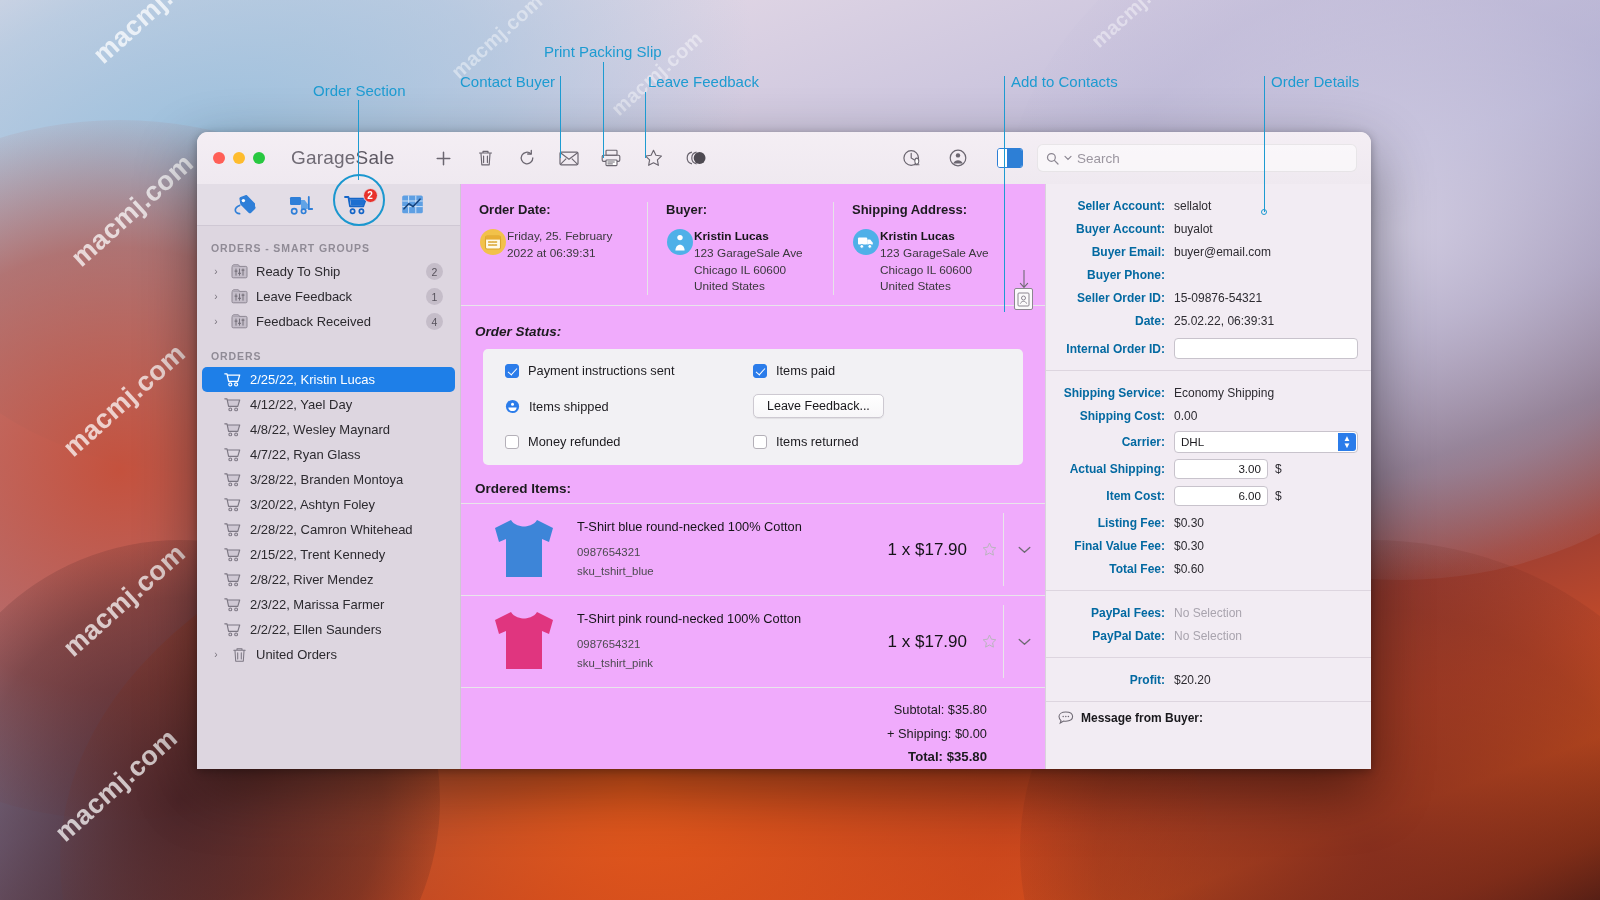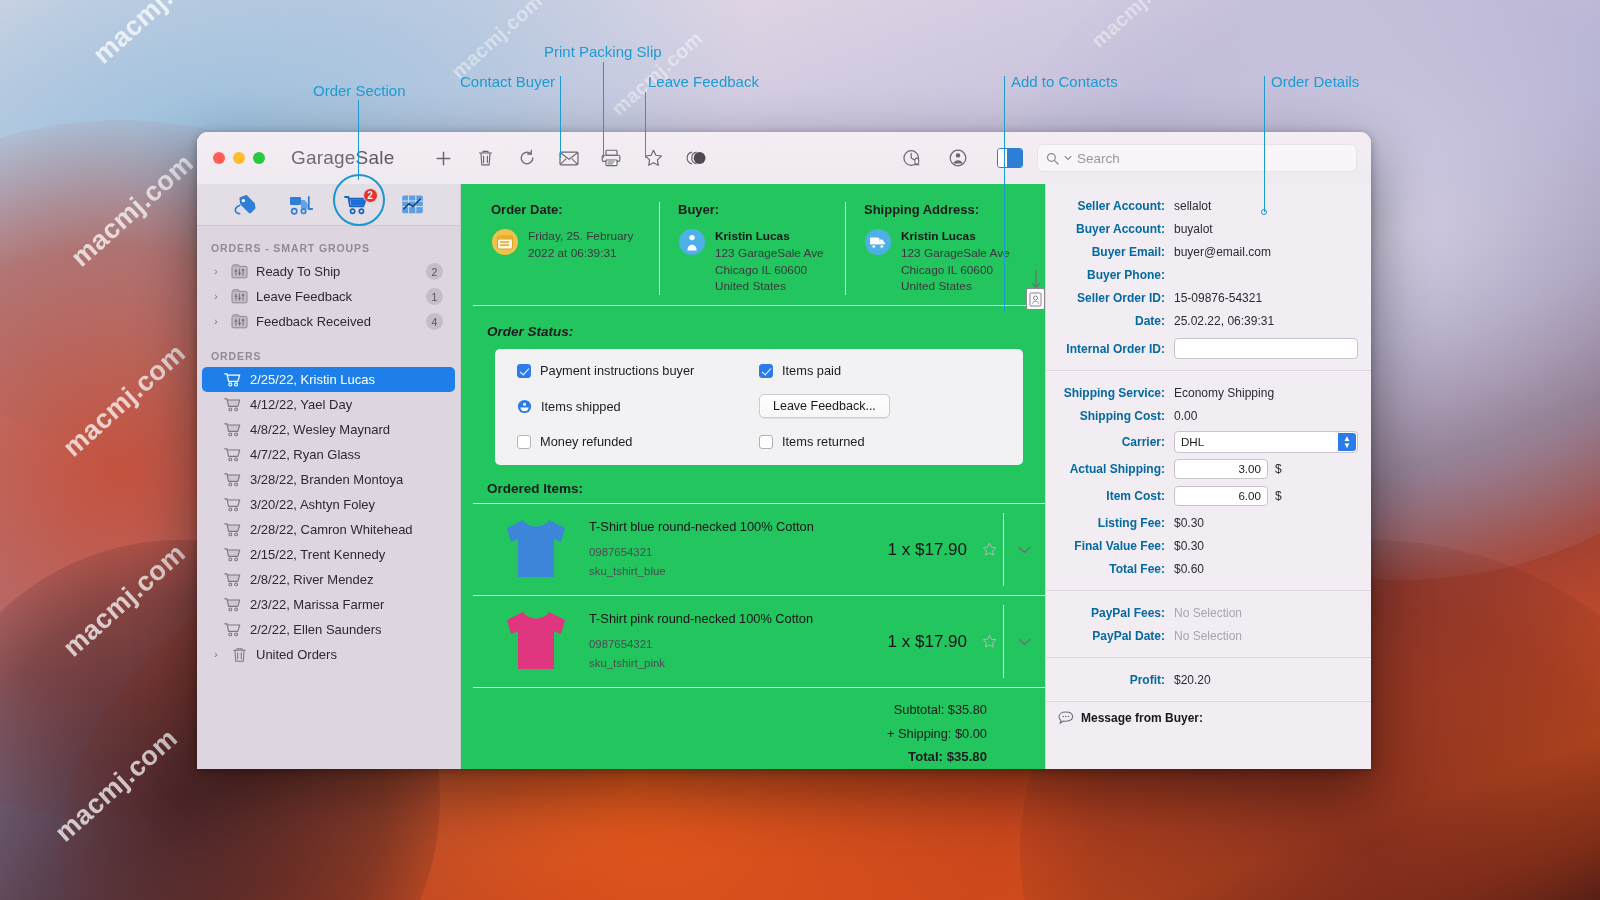--- a/index.html
+++ b/index.html
@@ -175,30 +175,30 @@
     background: #c5bdc9; color: #57525c; font-size: 10.5px;
     min-width: 17px; height: 17px; border-radius: 9px;
     display: flex; align-items: center; justify-content: center; padding: 0 5px;
   }
   .sb-row.selected { background: #1e7fe8; color: #fff; }
   .sb-row.selected .sb-ico svg { stroke: #fff; }
   .order-row { padding-left: 20px; }
 
   
   .center {
-    flex: 1; background: #22c55e; min-width: 0; overflow: hidden;
-    display: flex; flex-direction: column; padding-left: 12px;
+    flex: 1; background: #f0abfc; min-width: 0; overflow: hidden;
+    display: flex; flex-direction: column;
   }
   .info-strip { display: flex; padding: 18px 0 10px 0; border-bottom: 1px solid #e8e6ea; }
   .info-col { padding: 0 18px; flex: 0 0 auto; }
   .info-col.c1 { width: 186px; }
   .info-col.c2 { width: 186px; border-left: 1px solid #e6e3e8; }
   .info-col.c3 { width: 200px; border-left: 1px solid #e6e3e8; position: relative; }
   .info-title { font-size: 13px; font-weight: 700; color: #1c1b1f; margin-bottom: 11px; }
-  .info-body { display: flex; gap: 9px; }
+  .info-body { display: flex; }
   .ico-round { width: 28px; height: 28px; flex: 0 0 28px; }
   .info-lines { font-size: 11.8px; color: #3a383d; line-height: 1.42; }
   .info-lines .nm { font-weight: 700; color: #17161a; }
 
   .down-arrow { position: absolute; right: 4px; top: 68px; color: #6f6a74; }
   .mini-card {
     position: absolute; right: 0px; top: 86px; width: 19px; height: 22px;
     border: 1px solid #8c8790; border-radius: 2px; background: #fbfafb;
     display: flex; align-items: center; justify-content: center;
   }
@@ -683,21 +683,21 @@
                 </svg>
             </div>
           </div>
         </div>
 
         <div class="sec-title">Order Status:</div>
 
         <div class="status-box">
           <div class="chk-row">
             <div class="cbox on"></div>
-            <span>Payment instructions buyer</span>
+            <span>Payment instructions sent</span>
           </div>
           <div class="chk-row">
             <div class="cbox on"></div>
             <span>Items paid</span>
           </div>
           <div class="chk-row">
             <span class="shipped-ico">
               <svg width="15" height="15" viewBox="0 0 15 15">
                   <circle cx="7.5" cy="7.5" r="6.6" fill="#2b7cea"></circle>
                   <path d="M3.4 8.4h8.2c0 2.2-1.9 3.7-4.1 3.7S3.4 10.6 3.4 8.4z" fill="#fff"></path>

